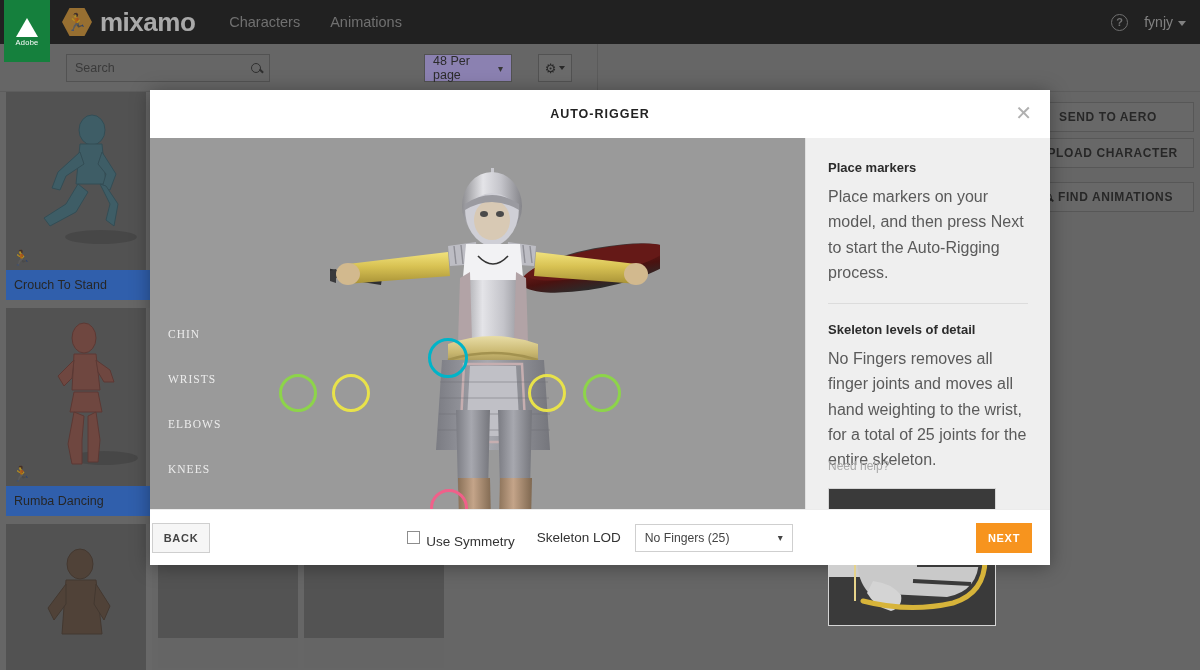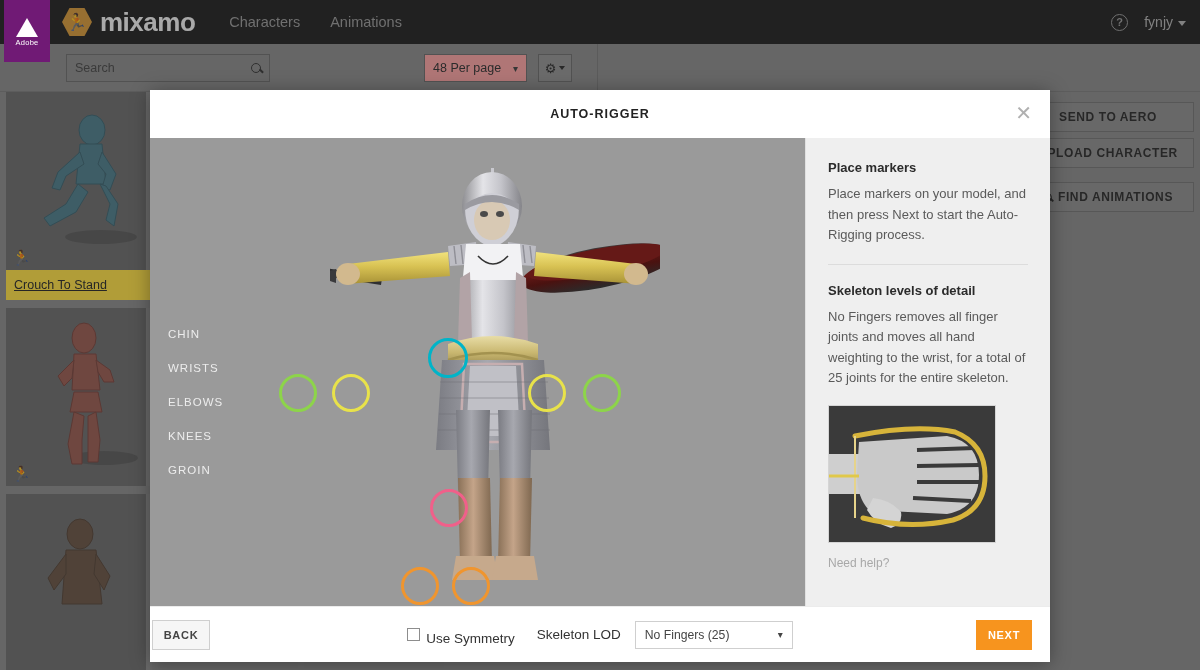--- a/index.html
+++ b/index.html
@@ -11,21 +11,21 @@
   }
   #root { position: relative; width: 1200px; height: 670px; overflow: hidden; }
 
   
   .topnav {
     position: absolute; top: 0; left: 0; width: 1200px; height: 44px;
     background: #232323; display: flex; align-items: center;
   }
   .adobe-logo {
     position: absolute; left: 4px; top: 0; width: 46px; height: 62px;
-    background: #701a75; display: flex; flex-direction: column;
+    background: #15803d; display: flex; flex-direction: column;
     align-items: center; justify-content: center; z-index: 30;
   }
   .adobe-a {
     width: 0; height: 0; border-left: 11px solid transparent;
     border-right: 11px solid transparent; border-bottom: 19px solid #ffffff;
     position: relative; top: 2px;
   }
   .adobe-word {
     font-size: 7.5px; color: #fff; letter-spacing: .3px; margin-top: 3px;
     font-family: "Liberation Sans", sans-serif;
@@ -84,21 +84,21 @@
     width: 10px; height: 10px; border: 1.6px solid #3a3a3a;
     border-radius: 50%; position: relative;
   }
   .mag::after {
     content: ''; position: absolute; width: 5px; height: 1.6px;
     background: #3a3a3a; transform: rotate(45deg);
     right: -4px; bottom: 0px;
   }
   .perpage {
     position: absolute; left: 424px; top: 10px;
-    width: 103px; height: 28px; background: #fca5a5;
+    width: 88px; height: 28px; background: #c4b5fd;
     border: 1px solid #6e6e6e; display: flex; align-items: center;
     justify-content: space-between; padding: 0 8px;
     font-size: 12.5px; color: #333; cursor: pointer;
   }
   .chev { font-size: 10px; color: #444; }
   .gearbtn {
     position: absolute; left: 538px; top: 10px;
     width: 34px; height: 28px; background: #949494;
     border: 1px solid #6e6e6e; display: flex; align-items: center;
     justify-content: center; gap: 3px; cursor: pointer;
@@ -124,22 +124,21 @@
     background: #8c8c8c; overflow: hidden;
   }
   .thumb-card { width: 146px; margin: 0 0 8px 6px; background: #8f8f8f; }
   .thumb-img {
     width: 140px; height: 178px; background: #6e6e6e;
     position: relative; overflow: hidden;
   }
   .thumb-label {
     height: 30px; display: flex; align-items: center;
     font-size: 12.5px; color: #2b2b2b; padding-left: 8px;
-    background: #fde047;
-    text-decoration: underline;
+    background: #3b82f6;
   }
   .run-icon {
     position: absolute; left: 6px; bottom: 5px;
     font-size: 15px; color: #4a4a4a; line-height: 1;
   }
   
   .mann { position: absolute; left: 0; top: 0; width: 140px; height: 178px; }
 
   
   .rightbar {
@@ -176,21 +175,21 @@
   .bg-cell .p { width:100%; height:156px; background:#6f6f6f; }
   .bg-cell .l { height:30px; background:#8b8b8b; }
 
   
   .overlay {
     position: absolute; left: 0; top: 0; width: 1200px; height: 670px;
     background: rgba(30,30,30,.34);
   }
   .modal {
     position: absolute; left: 150px; top: 90px;
-    width: 900px; height: 572px; background: #fca5a5;
+    width: 900px; height: 475px; background: #fca5a5;
     box-shadow: 0 2px 18px rgba(0,0,0,.35);
     display: flex; flex-direction: column;
   }
   .modal-head {
     height: 48px; background: #fff; display: flex;
     align-items: center; justify-content: center; position: relative;
     flex: 0 0 48px;
   }
   .modal-title {
     font-size: 12.5px; font-weight: bold; letter-spacing: 1px; color: #222;
@@ -201,21 +200,21 @@
     font-weight: 300;
   }
   .modal-body { flex: 1; display: flex; min-height: 0; }
 
   
   .viewport {
     width: 655px; background: #9a9a9a; position: relative; overflow: hidden;
   }
   .marker-labels {
     position: absolute; left: 18px; top: 190px;
-    display: flex; flex-direction: column; gap: 22px;
+    display: flex; flex-direction: column; gap: 33px; font-family: Liberation Serif, serif;
   }
   .mlabel {
     font-size: 11.5px; color: #ececec; letter-spacing: 1px; font-weight: 500;
   }
 
   
   .character { position: absolute; left: 180px; top: 22px; width: 330px; height: 470px; }
 
   
   .marker {
@@ -225,21 +224,21 @@
 
   
   .infopanel {
     flex: 1; background: #efefef; border-left: 1px solid #e0e0e0;
     padding: 22px 22px 0 22px; position: relative;
   }
   .ip-h {
     font-size: 13px; font-weight: bold; color: #2b2b2b; margin-bottom: 9px;
   }
   .ip-p {
-    font-size: 13px; color: #5a5a5a; line-height: 1.58;
+    font-size: 16px; color: #5a5a5a; line-height: 1.58;
   }
   .ip-rule { height: 1px; background: #dcdcdc; margin: 18px 0 18px 0; }
   .hand-img {
     width: 168px; height: 138px; background: #3a3a3a;
     margin-top: 16px; position: relative; overflow: hidden;
     border: 1px solid #d5d5d5;
   }
   .need-help {
     position: absolute; left: 22px; bottom: 36px;
     font-size: 12px; color: #a8a8a8; cursor: pointer;
@@ -352,20 +351,21 @@
             <path d="M68 46 L90 46 L94 82 L66 82 Z"></path>
             <path d="M68 52 L52 68 L58 78 L66 70 Z"></path>
             <path d="M90 52 L104 62 L108 74 L98 74 L92 64 Z"></path>
             <path d="M68 84 L92 84 L96 104 L64 104 Z"></path>
             <path d="M68 104 L62 136 L66 156 L76 156 L76 132 L78 108 Z"></path>
             <path d="M90 104 L94 132 L92 154 L82 154 L82 130 L82 108 Z"></path>
           </g>
         </svg>
         <span class="run-icon">🏃</span>
       </div>
+      <div class="thumb-label">Rumba Dancing</div>
     </div>
 
     <div class="thumb-card">
       <div class="thumb-img">
         <svg class="mann" viewBox="0 0 140 178">
           <g fill="#6b5647" stroke="#57463a" stroke-width="1">
             <ellipse cx="74" cy="40" rx="13" ry="15"></ellipse>
             <path d="M60 56 L90 56 L96 110 L56 110 Z"></path>
             <path d="M60 60 L42 84 L48 96 L60 80 Z"></path>
             <path d="M90 60 L104 82 L98 96 L88 80 Z"></path>

